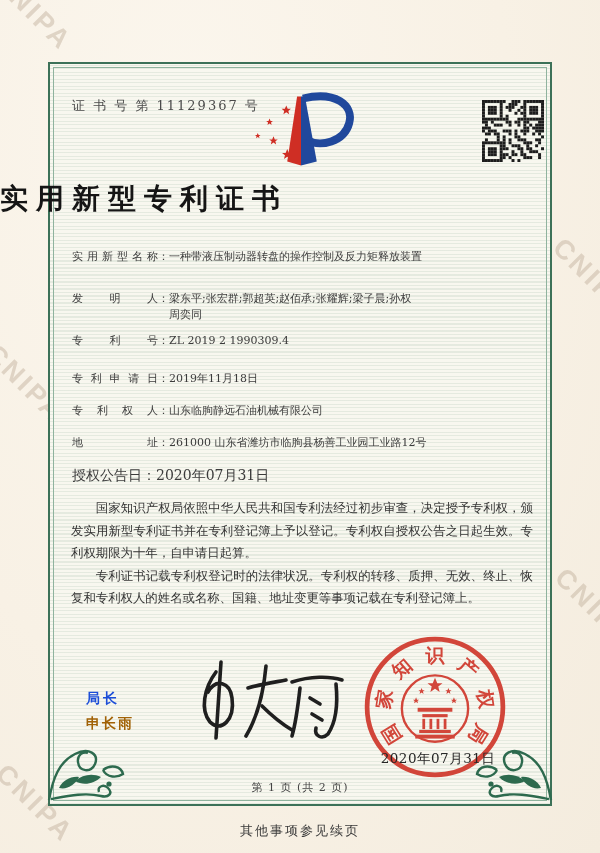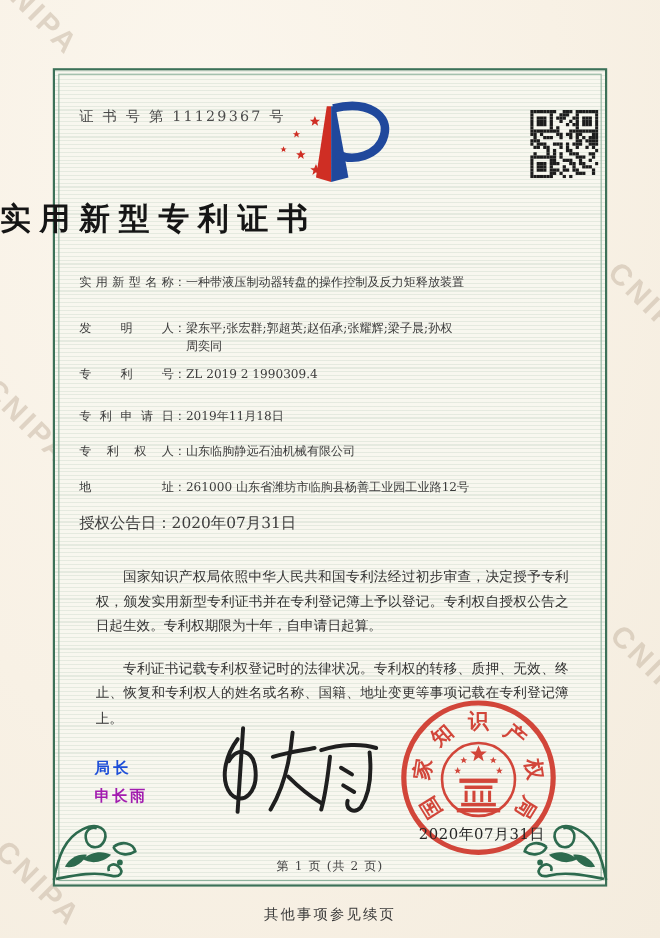--- a/index.html
+++ b/index.html
@@ -32,23 +32,23 @@
          letter-spacing:8px;color:#151515;}
   .frow{left:72px;width:460px;font-size:11px;line-height:1.45;color:#3b3b3b;}
   .flabel{display:inline-block;width:86px;text-align:justify;text-align-last:justify;vertical-align:top;}
   .fcolon{display:inline-block;vertical-align:top;}
   .fvalue{display:inline-block;width:352px;vertical-align:top;white-space:pre-line;}
   .r0{top:249px}.r1{top:291px}.r2{top:333px}.r3{top:371px}.r4{top:403px}.r5{top:435px}
   .grant-row{left:72px;top:467px;width:460px;font-size:14px;color:#3b3b3b;}
   .grant-b{position:absolute;left:238px;top:0;white-space:nowrap;}
   .paras{left:71px;top:497px;width:462px;font-size:12.4px;line-height:1.82;
          text-align:justify;color:#333;}
-  .paras p{margin:16px;text-indent:2em;}
+  .paras p{margin:0;text-indent:2em;}
   .officer-role{left:86px;top:690px;font-size:14px;font-weight:600;letter-spacing:3px;color:#1d4ed8;}
-  .officer-name{left:86px;top:715px;font-size:14px;font-weight:600;letter-spacing:2px;color:#a21caf;}
+  .officer-name{left:86px;top:715px;font-size:14px;font-weight:600;letter-spacing:2px;color:#a16207;}
   .sig{left:188px;top:658px;width:160px;height:90px;z-index:4;}
   .seal{left:360px;top:632px;width:150px;height:150px;z-index:4;opacity:.93;}
   .seal-date{left:352px;top:750px;width:172px;text-align:center;font-size:13.5px;
              color:#262626;letter-spacing:.5px;z-index:5;}
   .page-num{left:0;right:0;top:780px;text-align:center;font-size:11px;color:#444;letter-spacing:1px;}
   .note{left:0;right:0;top:822px;text-align:center;font-size:13px;color:#3a3a3a;letter-spacing:2px;}
   .orn{width:88px;height:78px;z-index:4;}
   .orn-l{left:45px;top:726px;}
   .orn-r{left:467px;top:726px;transform:scaleX(-1);}
 </style>

